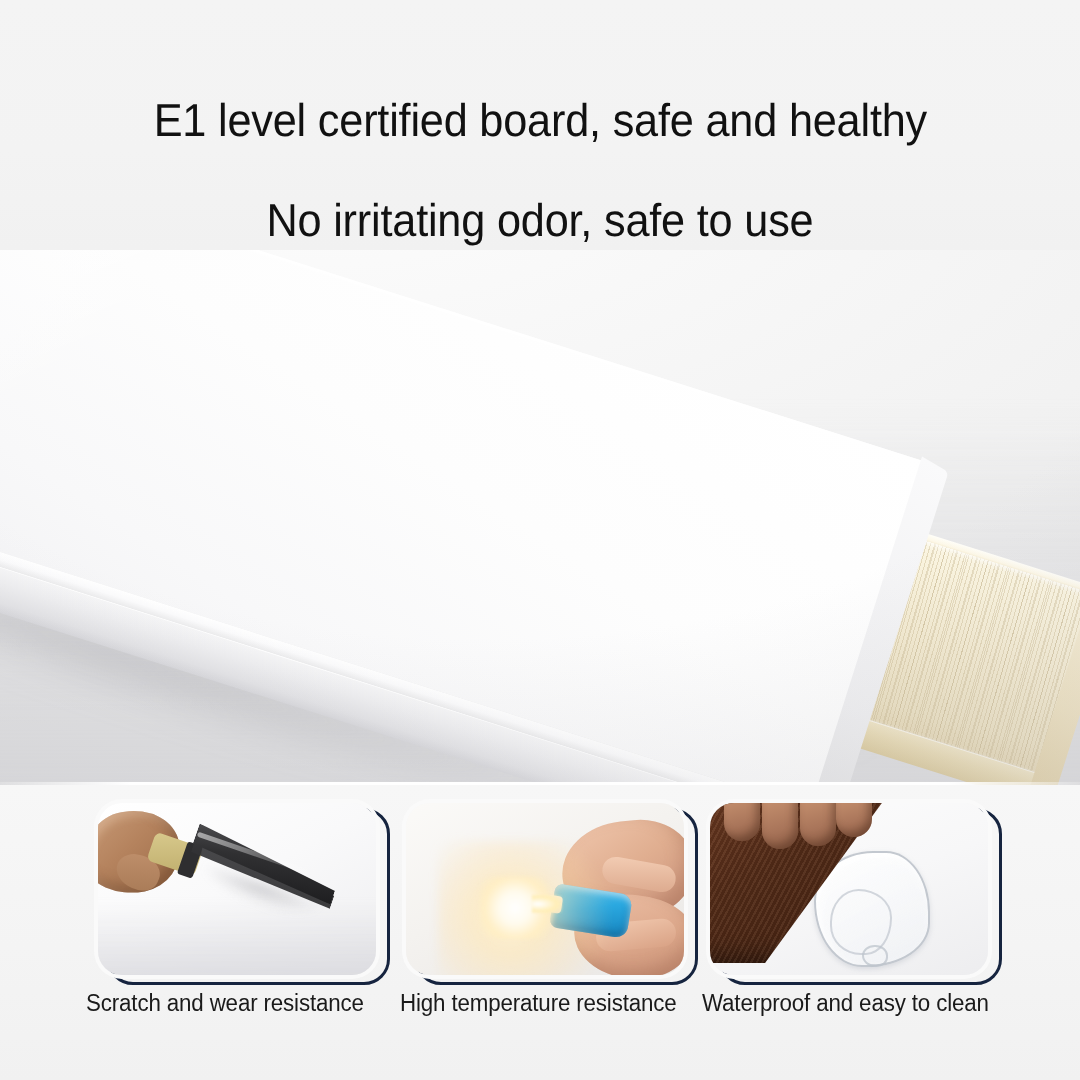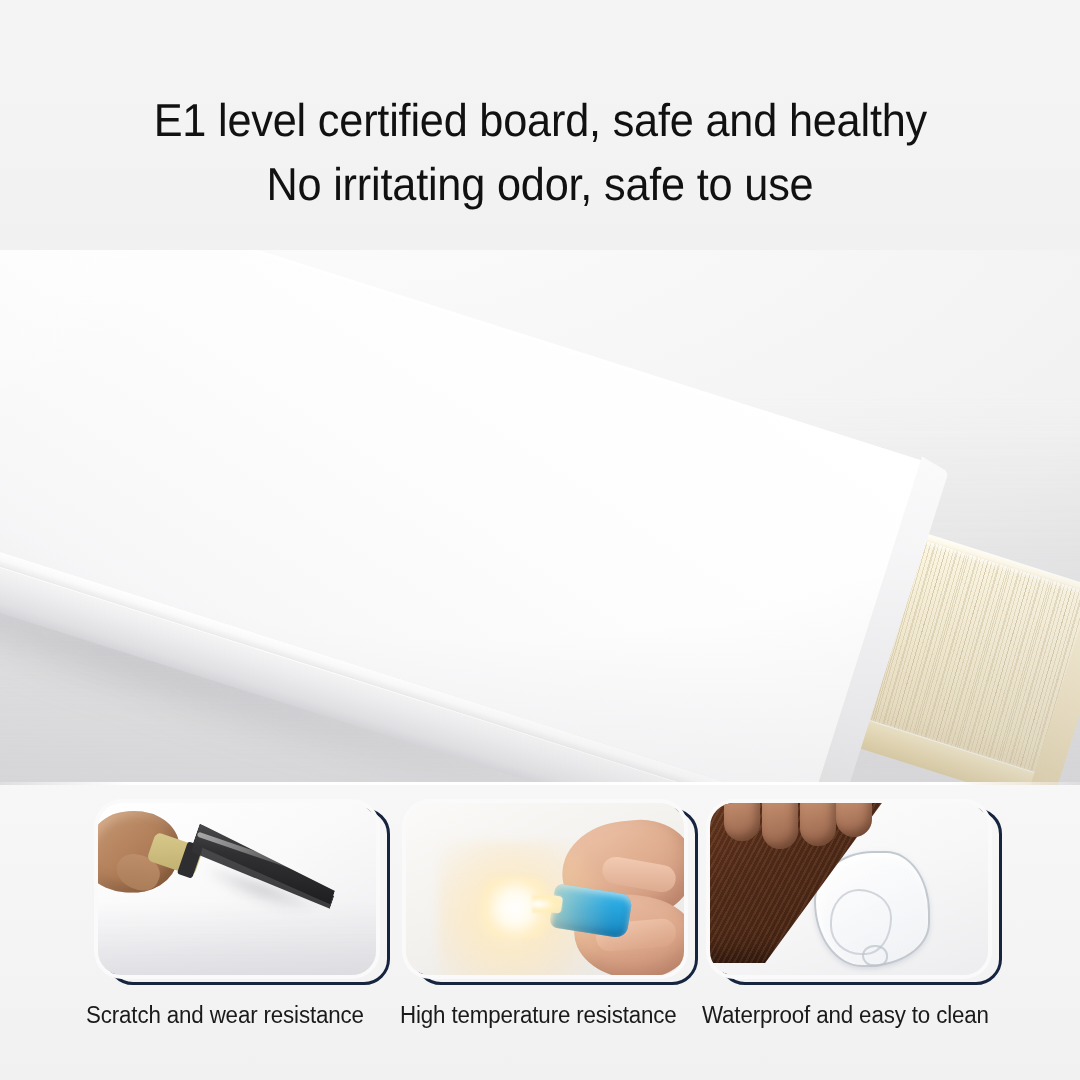--- a/index.html
+++ b/index.html
@@ -11,21 +11,21 @@
     position:relative;
   }
 
   
   #canvas { position:relative; width:1080px; height:1080px; background:#f0f0f0; }
 
   
   .headline-block {
     position:absolute; left:0; top:0; width:1080px; height:250px;
     background:linear-gradient(180deg,#f4f4f4 0%,#f3f3f3 60%,#f1f1f1 100%);
-    display:flex; flex-direction:column; align-items:center; justify-content:flex-start;
+    display:flex; flex-direction:column; align-items:center; justify-content:space-between;
     padding-top:92px;
     z-index:6;
   }
   .headline-line {
     color:#111; font-size:46px; line-height:1.26; letter-spacing:-0.2px;
     font-weight:400; white-space:nowrap;
     transform:scaleX(0.94); transform-origin:center;
     text-rendering:geometricPrecision;
   }
   .headline-line.l2 { margin-top:6px; }
@@ -339,21 +339,21 @@
     border-radius:48% 56% 44% 52% / 52% 44% 58% 46%;
   }
   .ph3 .droplet {
     position:absolute; left:152px; top:142px; width:26px; height:22px;
     border:2px solid rgba(190,196,204,.75);
     border-radius:50% 50% 46% 54%;
   }
 
   
   .captions {
-    position:absolute; left:0; top:205px; width:1020px; height:90px;
+    position:absolute; left:0; top:193px; width:1020px; height:90px;
   }
   .caption {
     position:absolute; top:12px;
     color:#1a1a1a; font-size:23.5px; font-weight:400;
     white-space:nowrap; letter-spacing:-0.15px;
     transform:scaleX(0.95); transform-origin:left center;
   }
   .caption.c1 { left:86px; }
   .caption.c2 { left:400px; }
   .caption.c3 { left:702px; }

